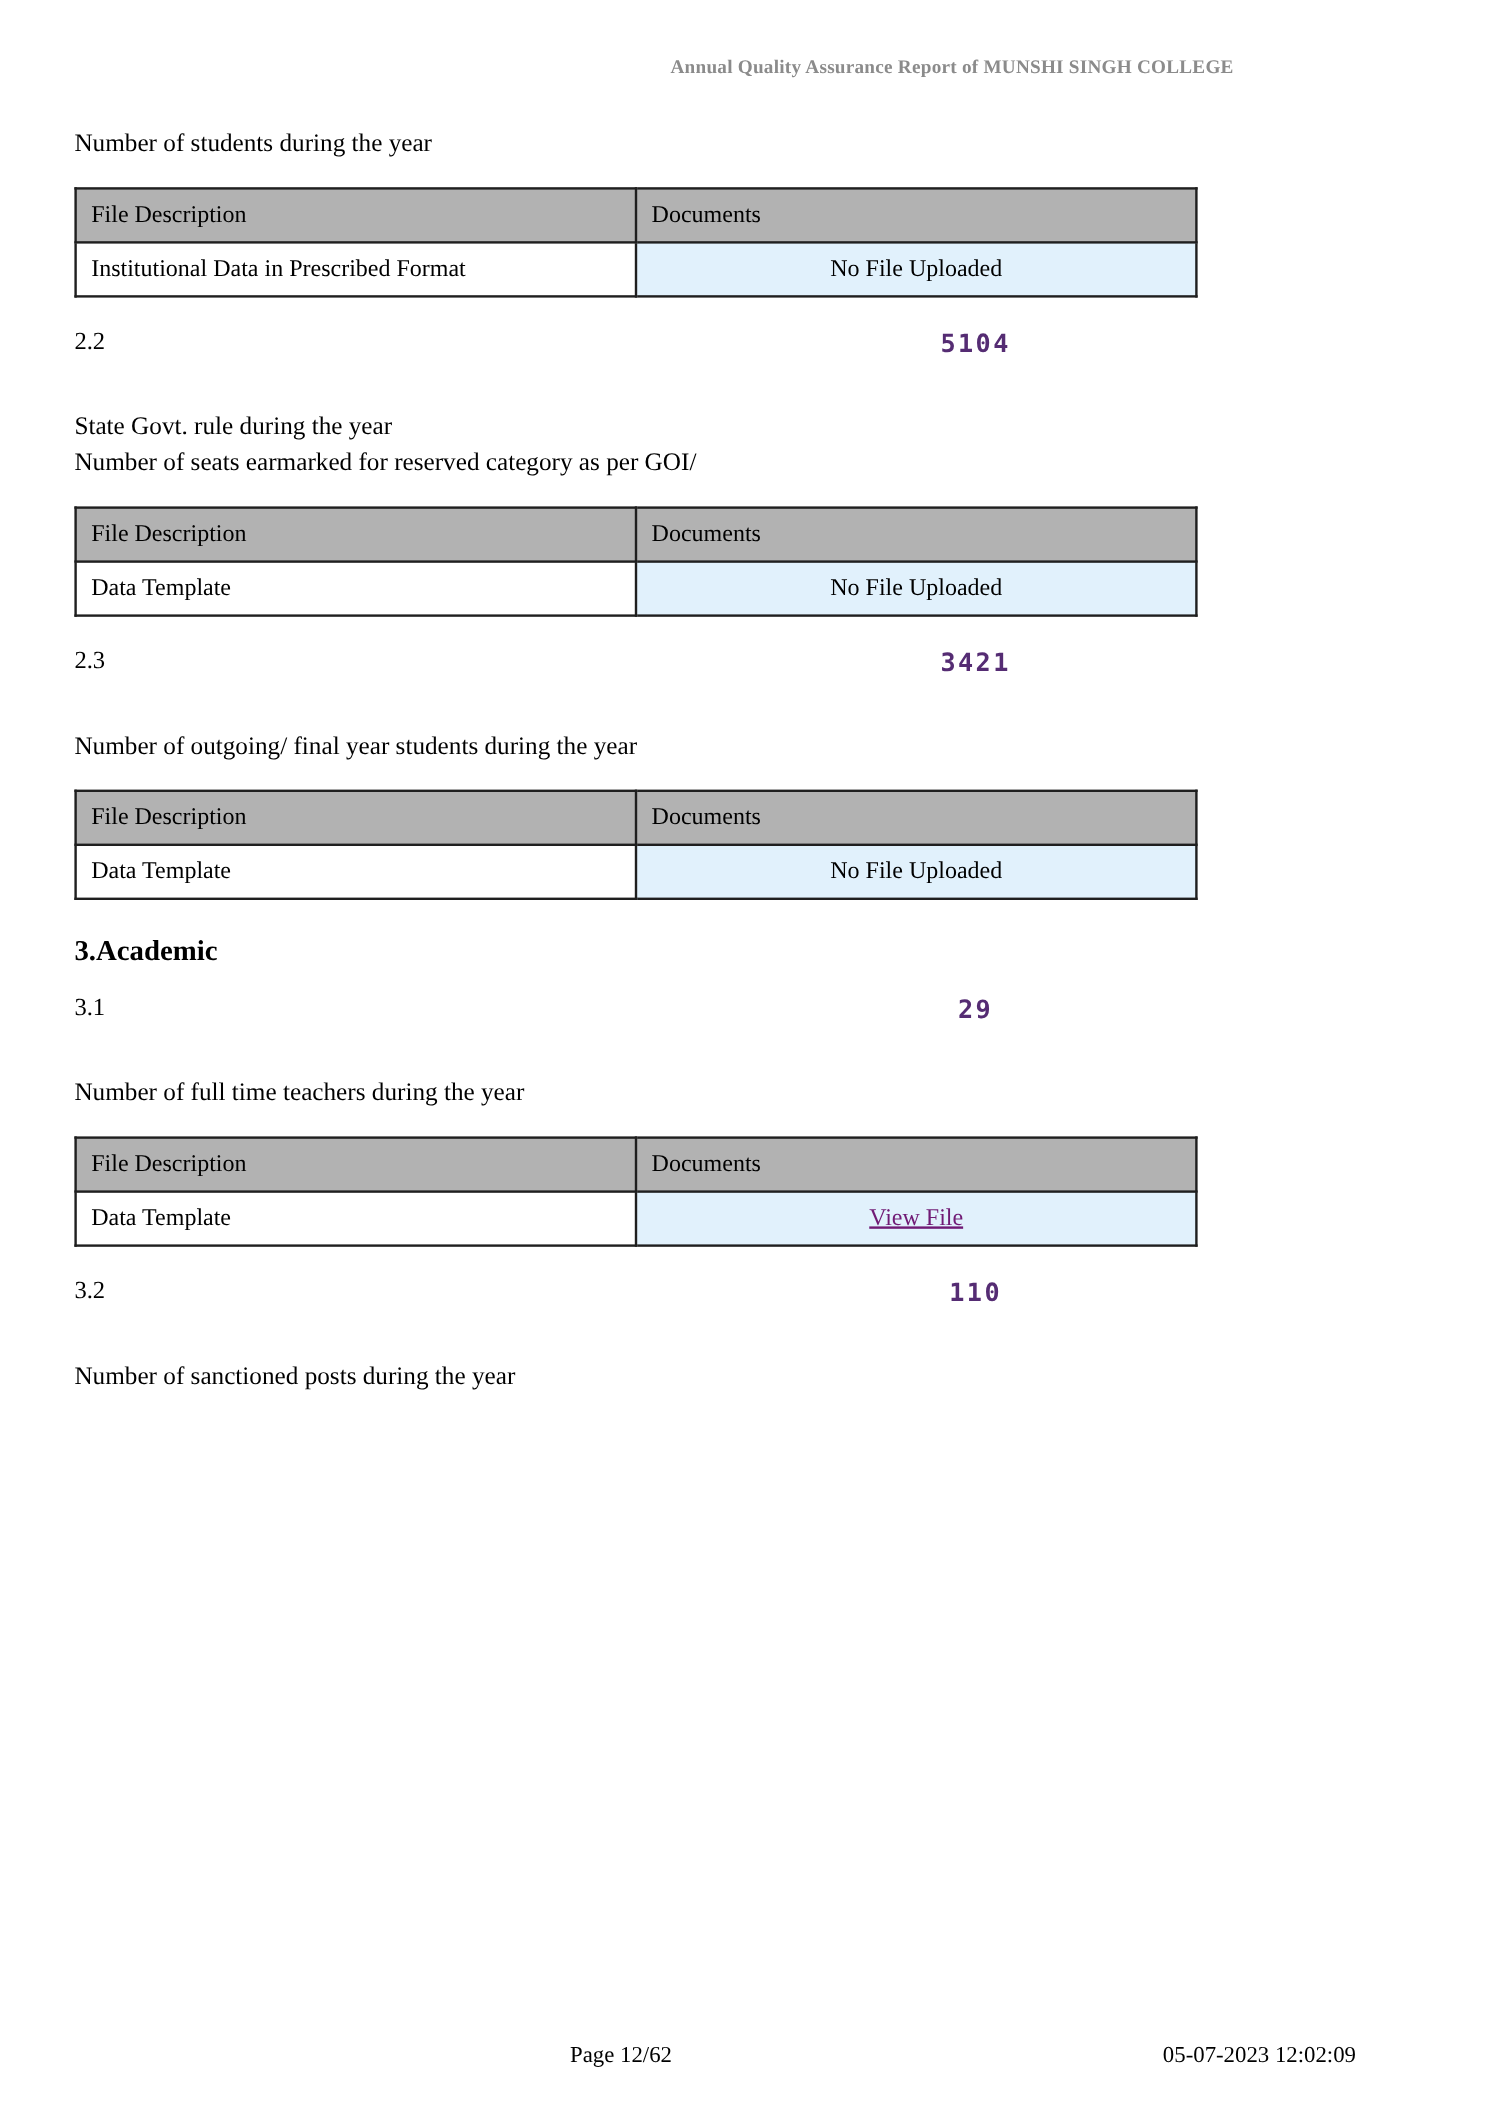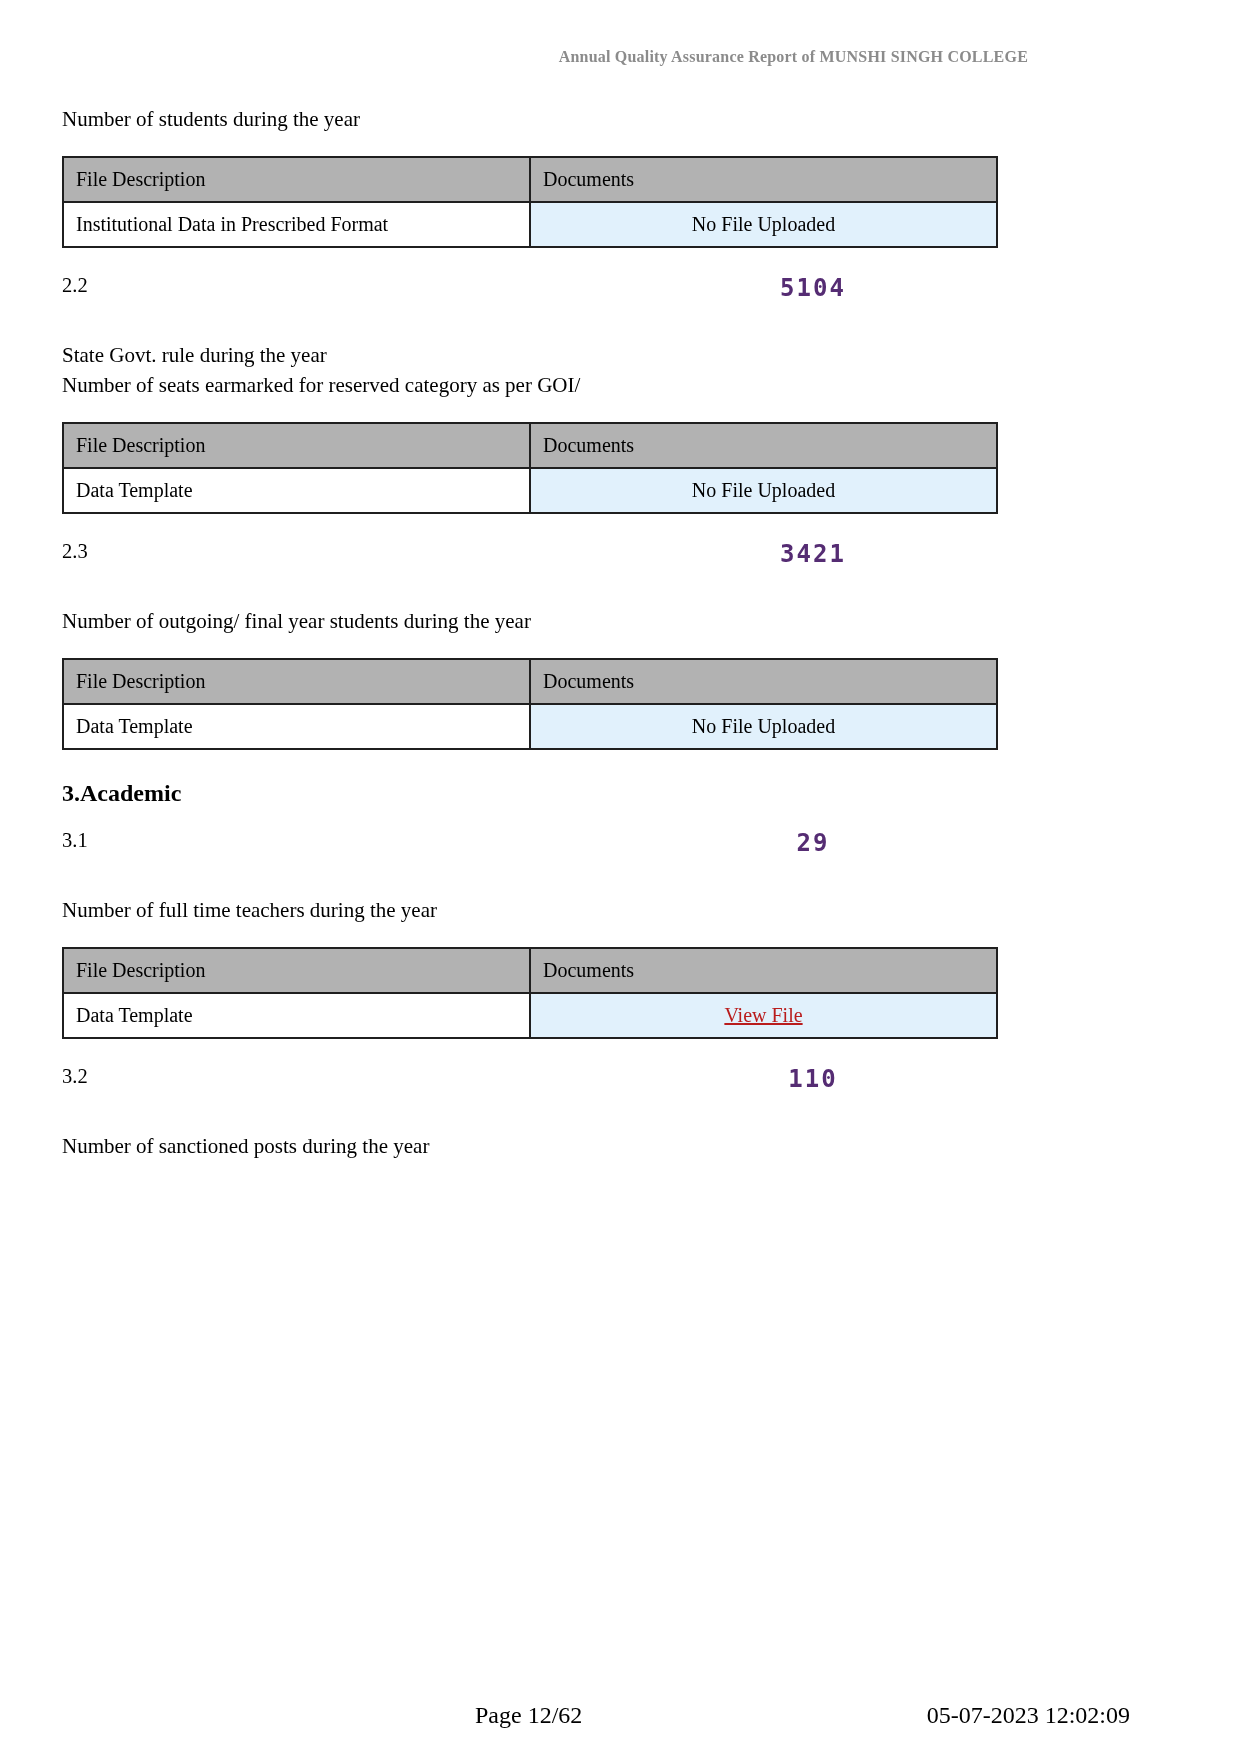--- a/index.html
+++ b/index.html
@@ -49,55 +49,55 @@
   }
   table.doc-table th {
     background: #b2b2b2;
     width: 50%;
   }
   table.doc-table td.doc-cell {
     background: #e1f1fc;
     text-align: center;
   }
   a.view-link {
-    color: #b91c1c;
+    color: #701a75;
     text-decoration: underline;
     cursor: pointer;
   }
 
   .metric-row {
     position: relative;
     margin-top: 26px;
     height: 28px;
     font-size: 20.5px;
   }
   .metric-value {
     position: absolute;
     left: 751px;
     top: 0;
     transform: translateX(-50%);
     font-family: "DejaVu Sans Mono", monospace;
     font-weight: bold;
-    font-size: 24px;
+    font-size: 21px;
     letter-spacing: 2px;
     color: #552c73;
   }
 
   .section-heading {
     margin-top: 30px;
     font-size: 24px;
     font-weight: bold;
   }
 
   .footer {
     position: absolute;
     left: 0; right: 0;
     bottom: 28px;
     height: 24px;
-    font-size: 24px;
+    font-size: 19px;
   }
   .footer .page-label {
     position: absolute;
     left: 475px;
   }
   .footer .timestamp {
     position: absolute;
     right: 111px;
   }
 </style>

